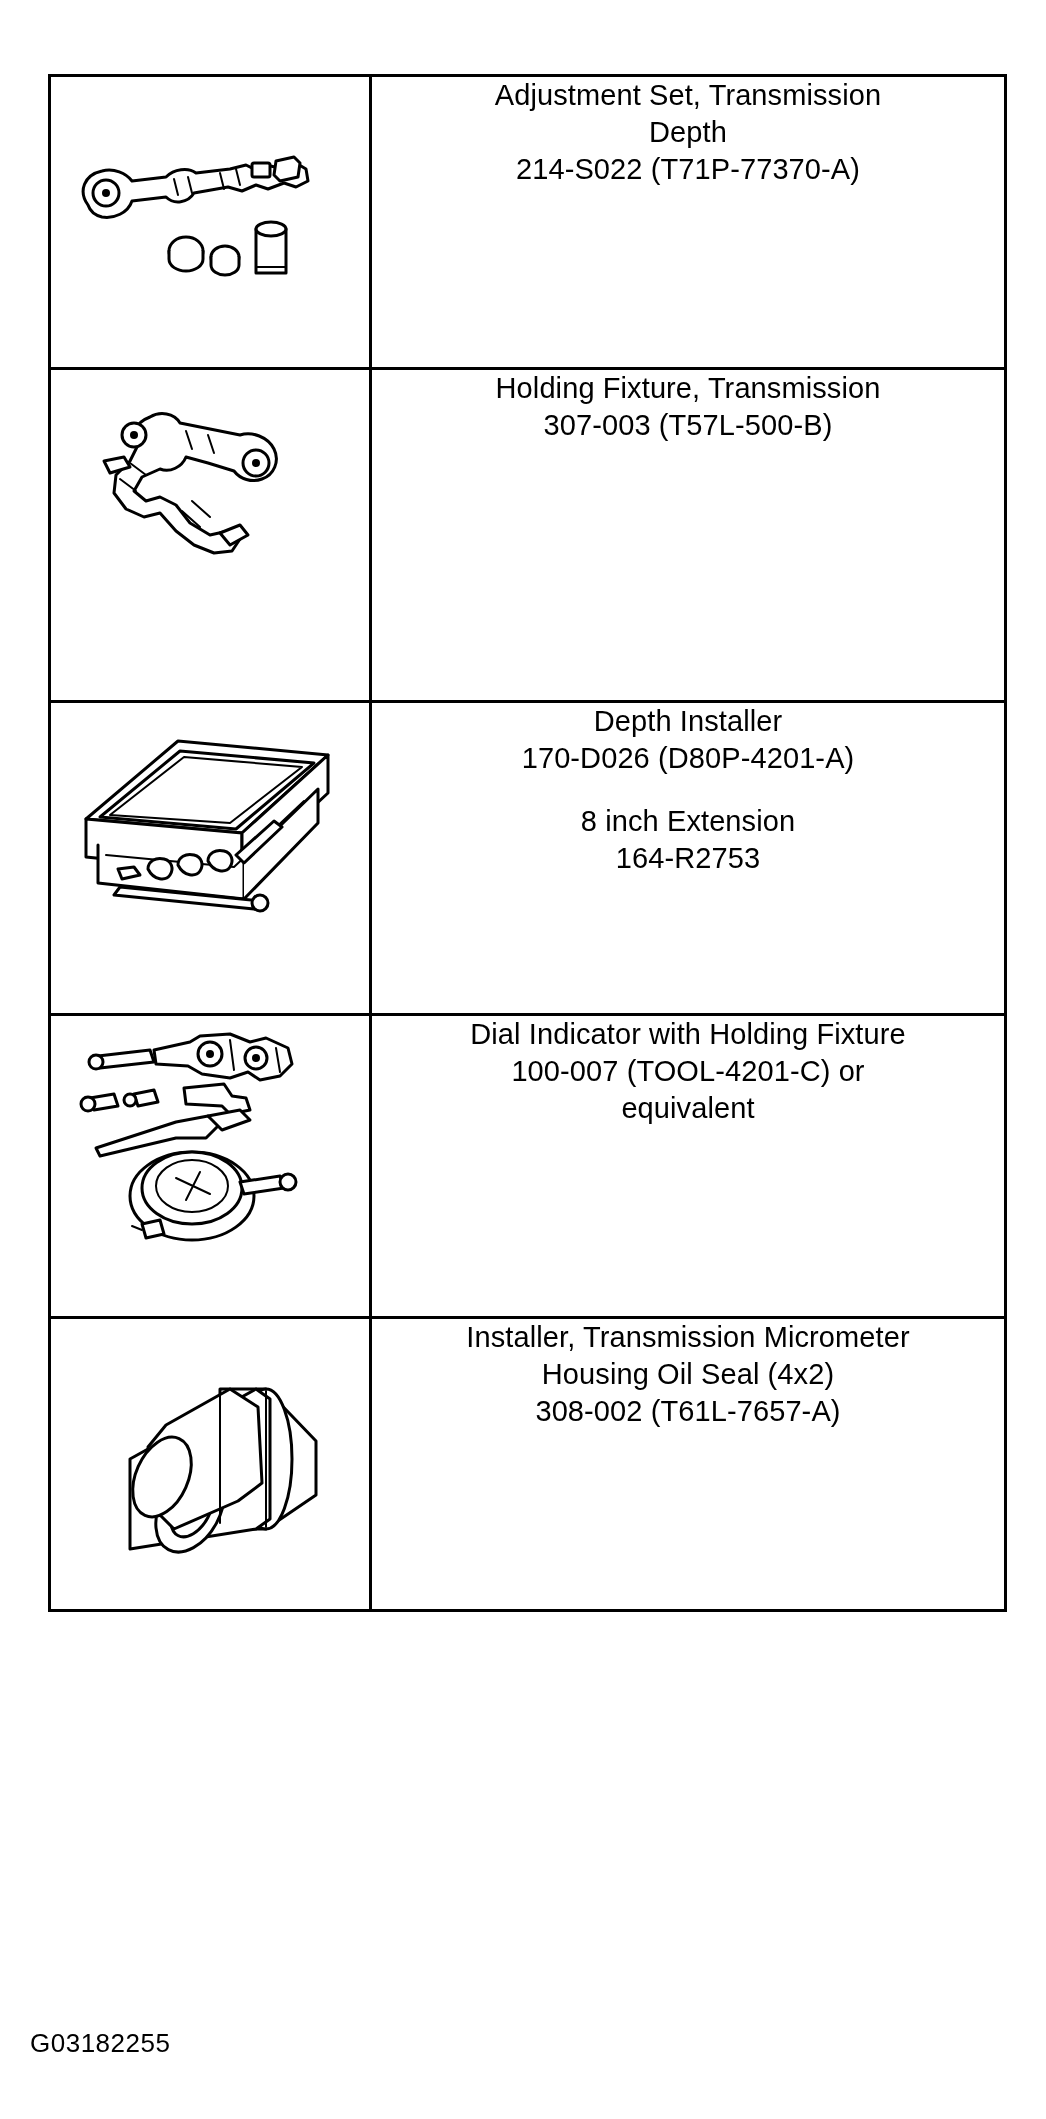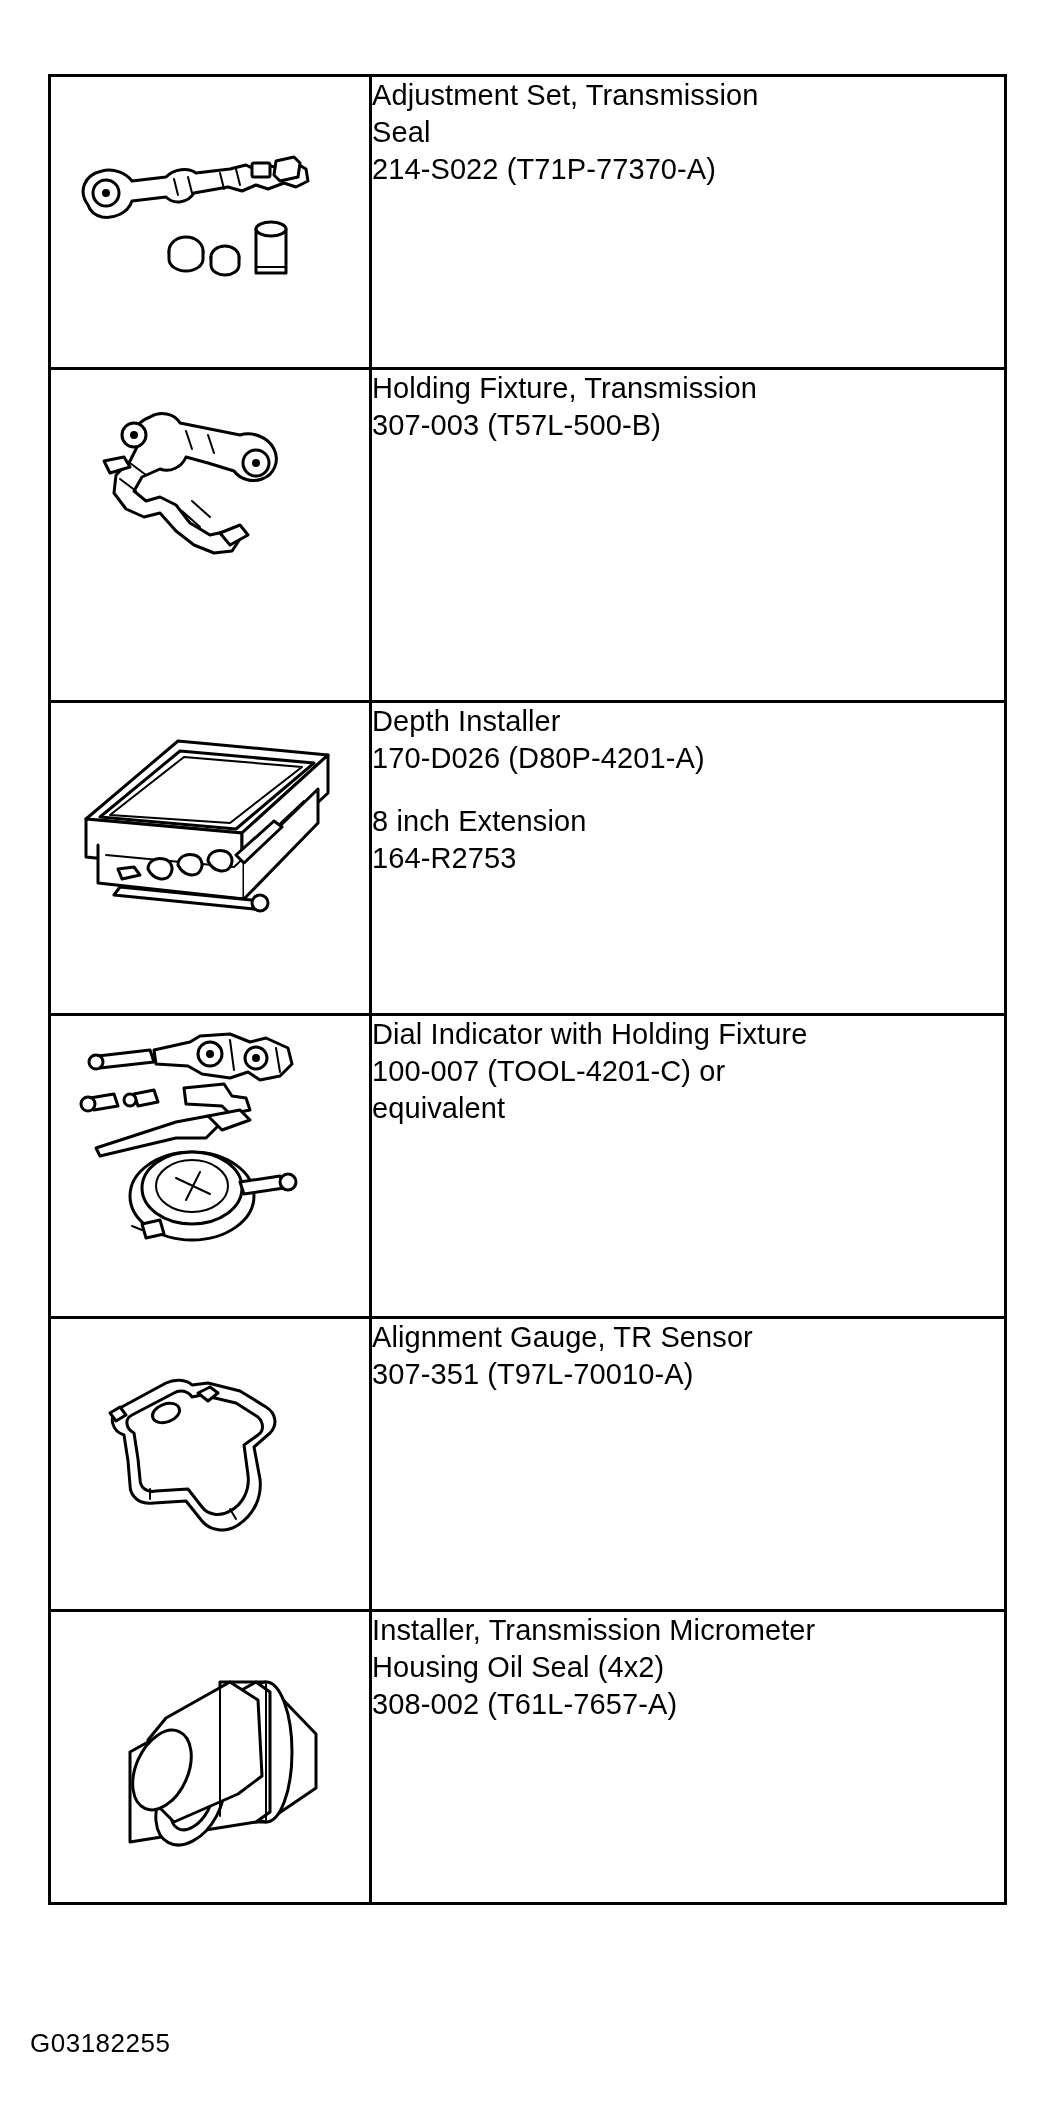--- a/index.html
+++ b/index.html
@@ -13,20 +13,21 @@
     font-family: "Liberation Sans", sans-serif;
     color: #000000;
     position: relative;
     overflow: hidden;
   }
   .page {
     position: absolute;
     left: 0; top: 0;
     width: 938px;
     height: 2119px;
+    text-align: center;
   }
   .tool-table {
     position: absolute;
     left: 48px;
     top: 74px;
     width: 950px;
     border-collapse: collapse;
     table-layout: fixed;
   }
   .tool-table td {
@@ -96,21 +97,21 @@
                 <path class="lnf" d="M141 110 L141 118 C141 124 148 128 155 128 C162 128 169 124 169 118 L169 110"></path>
                 <path class="lnf" d="M186 82 L216 82 L216 126 L186 126 Z"></path>
                 <ellipse class="lnf" cx="201" cy="82" rx="15" ry="7"></ellipse>
                 <path class="lnt" d="M186 120 L216 120"></path>
               </g>
             </svg>
           </div>
         </td>
         <td class="col-desc desc-cell">
           <div class="desc-line">Adjustment Set, Transmission</div>
-          <div class="desc-line">Seal</div>
+          <div class="desc-line">Depth</div>
           <div class="desc-line">214-S022 (T71P-77370-A)</div>
         </td>
       </tr>
 
       <tr>
         <td class="col-illus">
           <div class="illus-wrap">
             <svg width="300" height="330" viewBox="0 0 300 330">
               <g transform="translate(30,35)">
                 <path class="lnf" d="M60 12 C70 6 84 8 90 18 L120 24 L150 30 C162 26 178 32 184 44 C190 56 184 70 172 74 C162 78 150 74 144 66 L118 58 L96 52 C92 62 80 68 70 64 L52 72 L44 86 L56 96 L70 92 L86 100 L100 118 L120 130 L138 126 L150 134 L142 146 L124 148 L104 140 L86 126 L70 108 L54 112 L36 104 L24 88 L26 70 L40 56 L48 40 C40 32 44 18 60 12 Z"></path>
@@ -198,40 +199,20 @@
             </svg>
           </div>
         </td>
         <td class="col-desc desc-cell">
           <div class="desc-line">Dial Indicator with Holding Fixture</div>
           <div class="desc-line">100-007 (TOOL-4201-C) or</div>
           <div class="desc-line">equivalent</div>
         </td>
       </tr>
 
-      <tr>
-        <td class="col-illus">
-          <div class="illus-wrap">
-            <svg width="300" height="290" viewBox="0 0 300 290">
-              <g transform="translate(30,50)">
-                <path class="lnf" d="M34 66 C22 62 18 48 28 40 L76 14 C84 10 96 10 102 16 L118 14 L150 22 L176 38 C186 44 188 56 180 64 L164 78 L170 110 C172 128 164 146 148 156 C136 164 120 162 112 152 L96 132 L64 134 C50 136 40 128 40 116 L38 92 Z"></path>
-                <path class="lnf" d="M44 64 C36 60 34 50 42 46 L84 24 C90 20 98 22 102 28 L112 26 L146 34 L168 48 C174 54 174 62 168 66 L154 76 L158 106 C160 122 152 136 140 142 C130 148 118 146 112 138 L98 120 L66 122 C56 124 50 118 50 110 L48 90 Z"></path>
-                <ellipse class="lnf" cx="76" cy="44" rx="14" ry="9" transform="rotate(-20 76 44)"></ellipse>
-                <path class="lnf" d="M108 24 L120 18 L128 24 L118 32 Z"></path>
-                <path class="lnt" d="M60 120 L60 130 M140 140 L146 150"></path>
-                <path class="lnf" d="M20 44 L30 38 L36 46 L26 52 Z"></path>
-              </g>
-            </svg>
-          </div>
-        </td>
-        <td class="col-desc desc-cell">
-          <div class="desc-line">Alignment Gauge, TR Sensor</div>
-          <div class="desc-line">307-351 (T97L-70010-A)</div>
-        </td>
-      </tr>
 
       <tr>
         <td class="col-illus">
           <div class="illus-wrap">
             <svg width="300" height="290" viewBox="0 0 300 290">
               <g transform="translate(10,40)">
                 <path class="lnf" d="M196 30 L246 82 L246 136 L196 170 L150 170 L150 30 Z"></path>
                 <ellipse class="lnf" cx="196" cy="100" rx="26" ry="70"></ellipse>
                 <path class="lnf" d="M60 100 L186 30 L200 40 L200 160 L186 170 L60 190 Z"></path>
                 <ellipse class="lnf" cx="120" cy="150" rx="30" ry="46" transform="rotate(28 120 150)"></ellipse>

